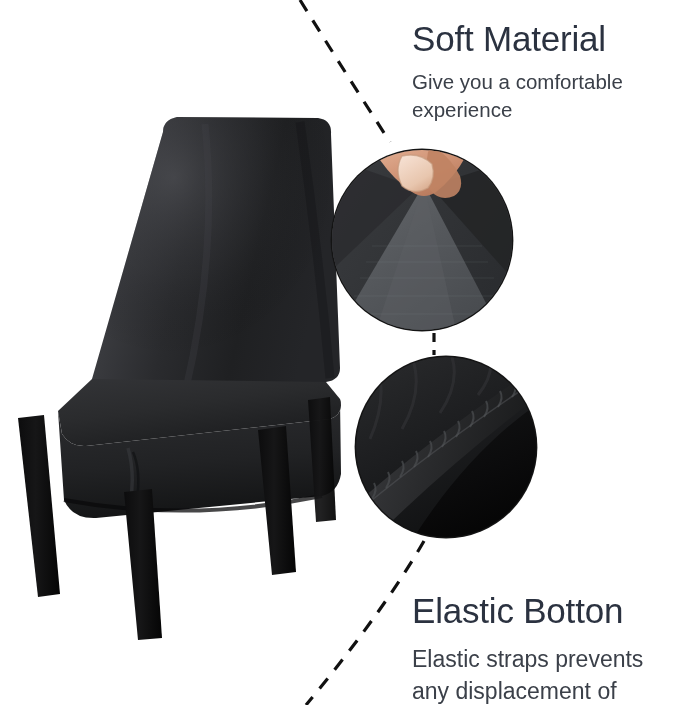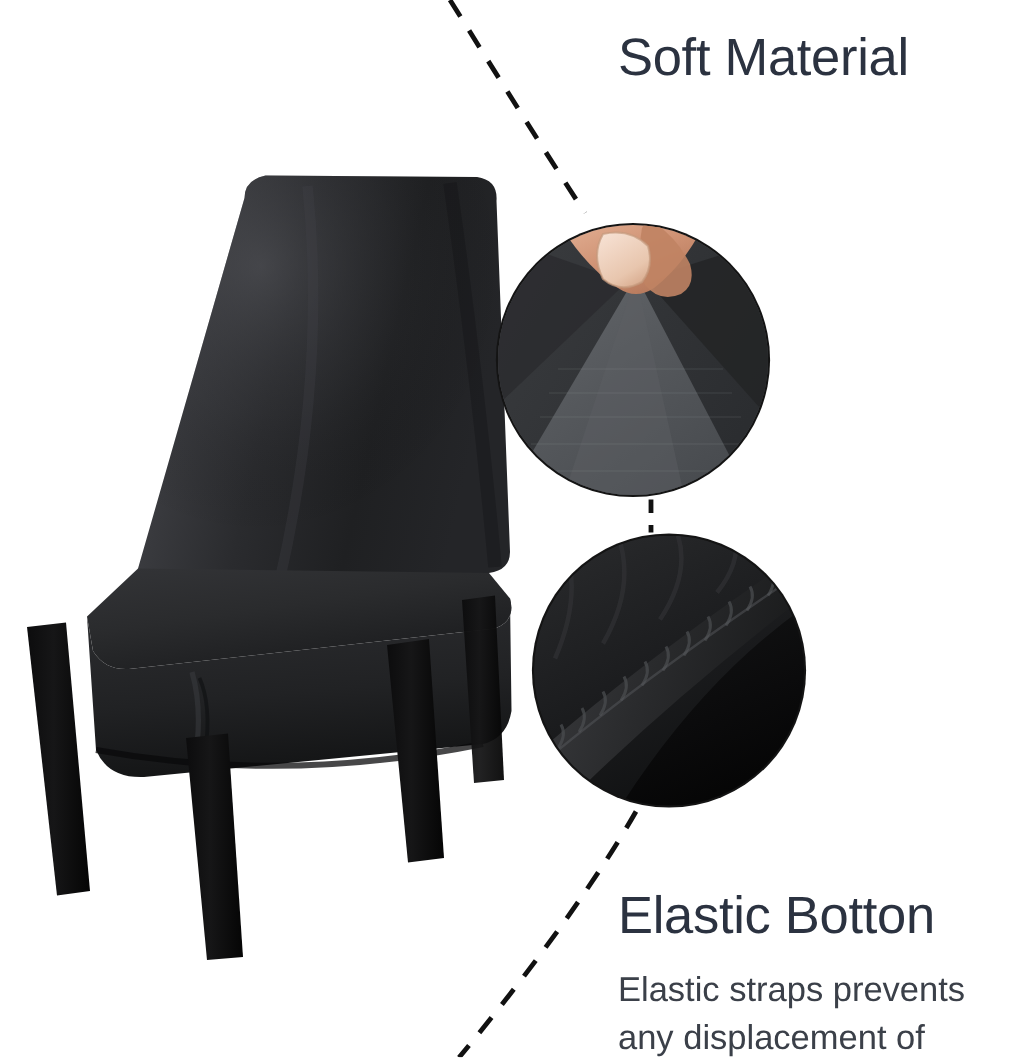--- a/index.html
+++ b/index.html
@@ -313,20 +313,21 @@
 
         <path d="M10 148 Q78 92 170 30" stroke="#55585b" stroke-width="1.6" fill="none" opacity="0.5"></path>
       </svg>
     </div>
   </div>
 
   <div class="layer layer-text">
 
     <div class="callout-text top">
       <h2 class="headline">Soft Material</h2>
+      <p class="subline">Give you a comfortable experience</p>
     </div>
 
     <div class="callout-text bottom">
       <h2 class="headline">Elastic Botton</h2>
       <p class="subline">Elastic straps prevents any displacement of cover to get wrinkle free seat</p>
     </div>
   </div>
 
 </div>
 

